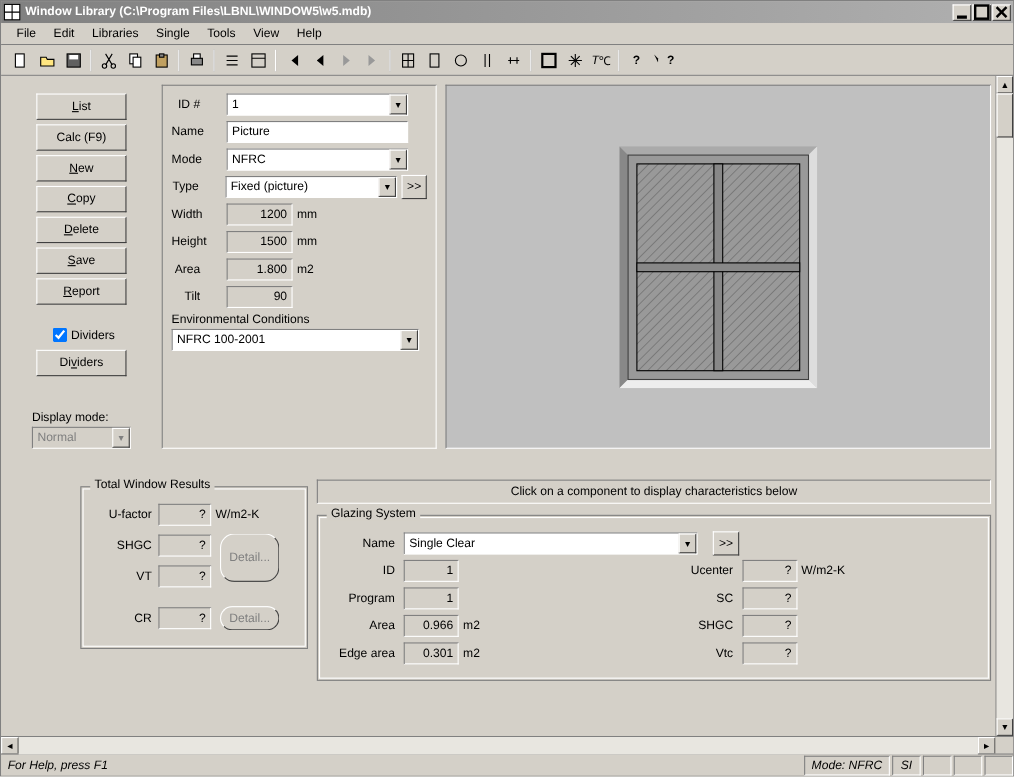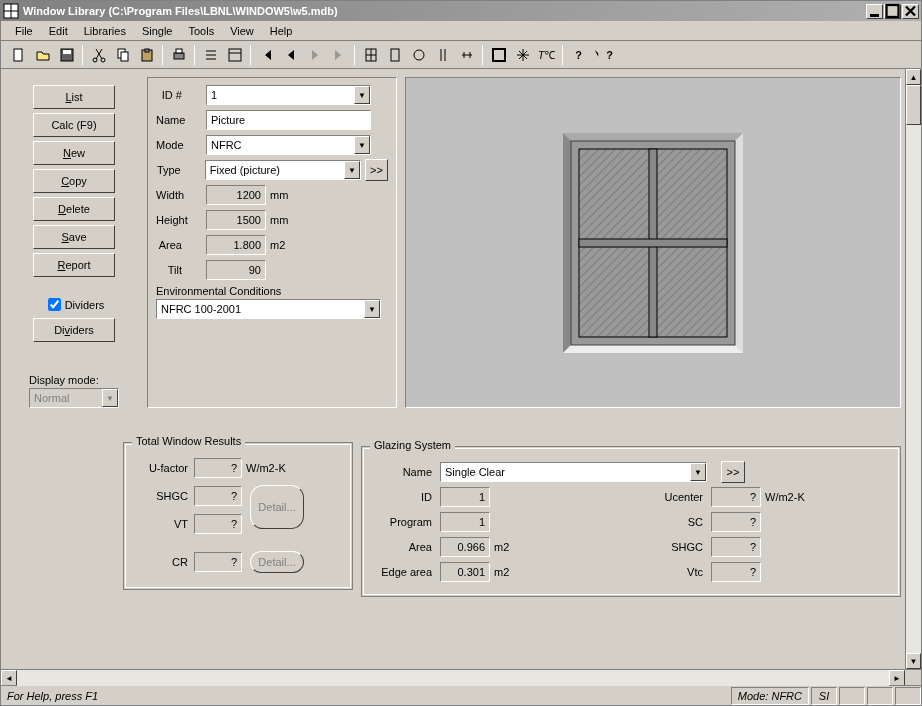--- a/index.html
+++ b/index.html
@@ -56,21 +56,21 @@
 
 .preview-panel { flex: 1; border-top: 1px solid #808080; border-left: 1px solid #808080; border-right: 1px solid #fff; border-bottom: 1px solid #fff; background: #c0c0c0; min-height: 290px; display: flex; align-items: center; justify-content: center; }
 
 
 .layout-bottom { display: flex; gap: 8px; margin-top: 28px; }
 
 .fieldset { border: 1px solid #808080; border-top-color: #808080; position: relative; padding: 14px 10px 10px 10px; margin-top: 6px; }
 .fieldset::before { content: ""; position: absolute; inset: 1px; border: 1px solid #fff; pointer-events: none; }
 .fieldset-legend { position: absolute; top: -8px; left: 8px; background: #d4d0c8; padding: 0 4px; z-index: 2; }
 
-.results-panel { width: 230px; margin-left: 114px; }
+.results-panel { width: 207px; margin-left: 64px; }
 .res-row { display: flex; align-items: center; margin-bottom: 6px; height: 22px; }
 .res-lbl { width: 60px; text-align: right; padding-right: 6px; }
 .res-val { width: 48px; }
 .detail-btn { width: 54px; height: 44px; background: #d4d0c8; border-top: 1px solid #fff; border-left: 1px solid #fff; border-right: 1px solid #404040; border-bottom: 1px solid #404040; margin-left: 8px; color: #808080; display:flex; align-items:center; justify-content:center;border-radius:13px; }
 
 .right-bottom { flex: 1; }
 .click-hint { border-top: 1px solid #808080; border-left: 1px solid #808080; border-right: 1px solid #fff; border-bottom: 1px solid #fff; padding: 4px; text-align: center; }
 
 .glazing-panel .gz-row { display: flex; align-items: center; margin-bottom: 3px; height: 22px; }
 .gz-row2 { display: flex; gap: 24px; }
@@ -401,20 +401,21 @@
                     <div class="text-input-ro res-val">?</div>
                   </div>
                   <div class="detail-btn" style="height:22px">Detail...</div>
                 </div>
               </div>
             </div>
           </div>
         </div>
 
         <div class="right-bottom">
+          <div class="click-hint">Click on a component to display characteristics below</div>
           <div class="fieldset glazing-panel" style="margin-top:10px">
             <div class="fieldset-legend">Glazing System</div>
             <div class="gz-row">
               <div class="gz-lbl">Name</div>
               <div class="dropdown" style="width:267px">
                 <span>Single Clear</span>
                   <span class="dd-arrow">▼</span>
               </div>
               <div class="small-btn" style="margin-left:14px">&gt;&gt;</div>
             </div>

